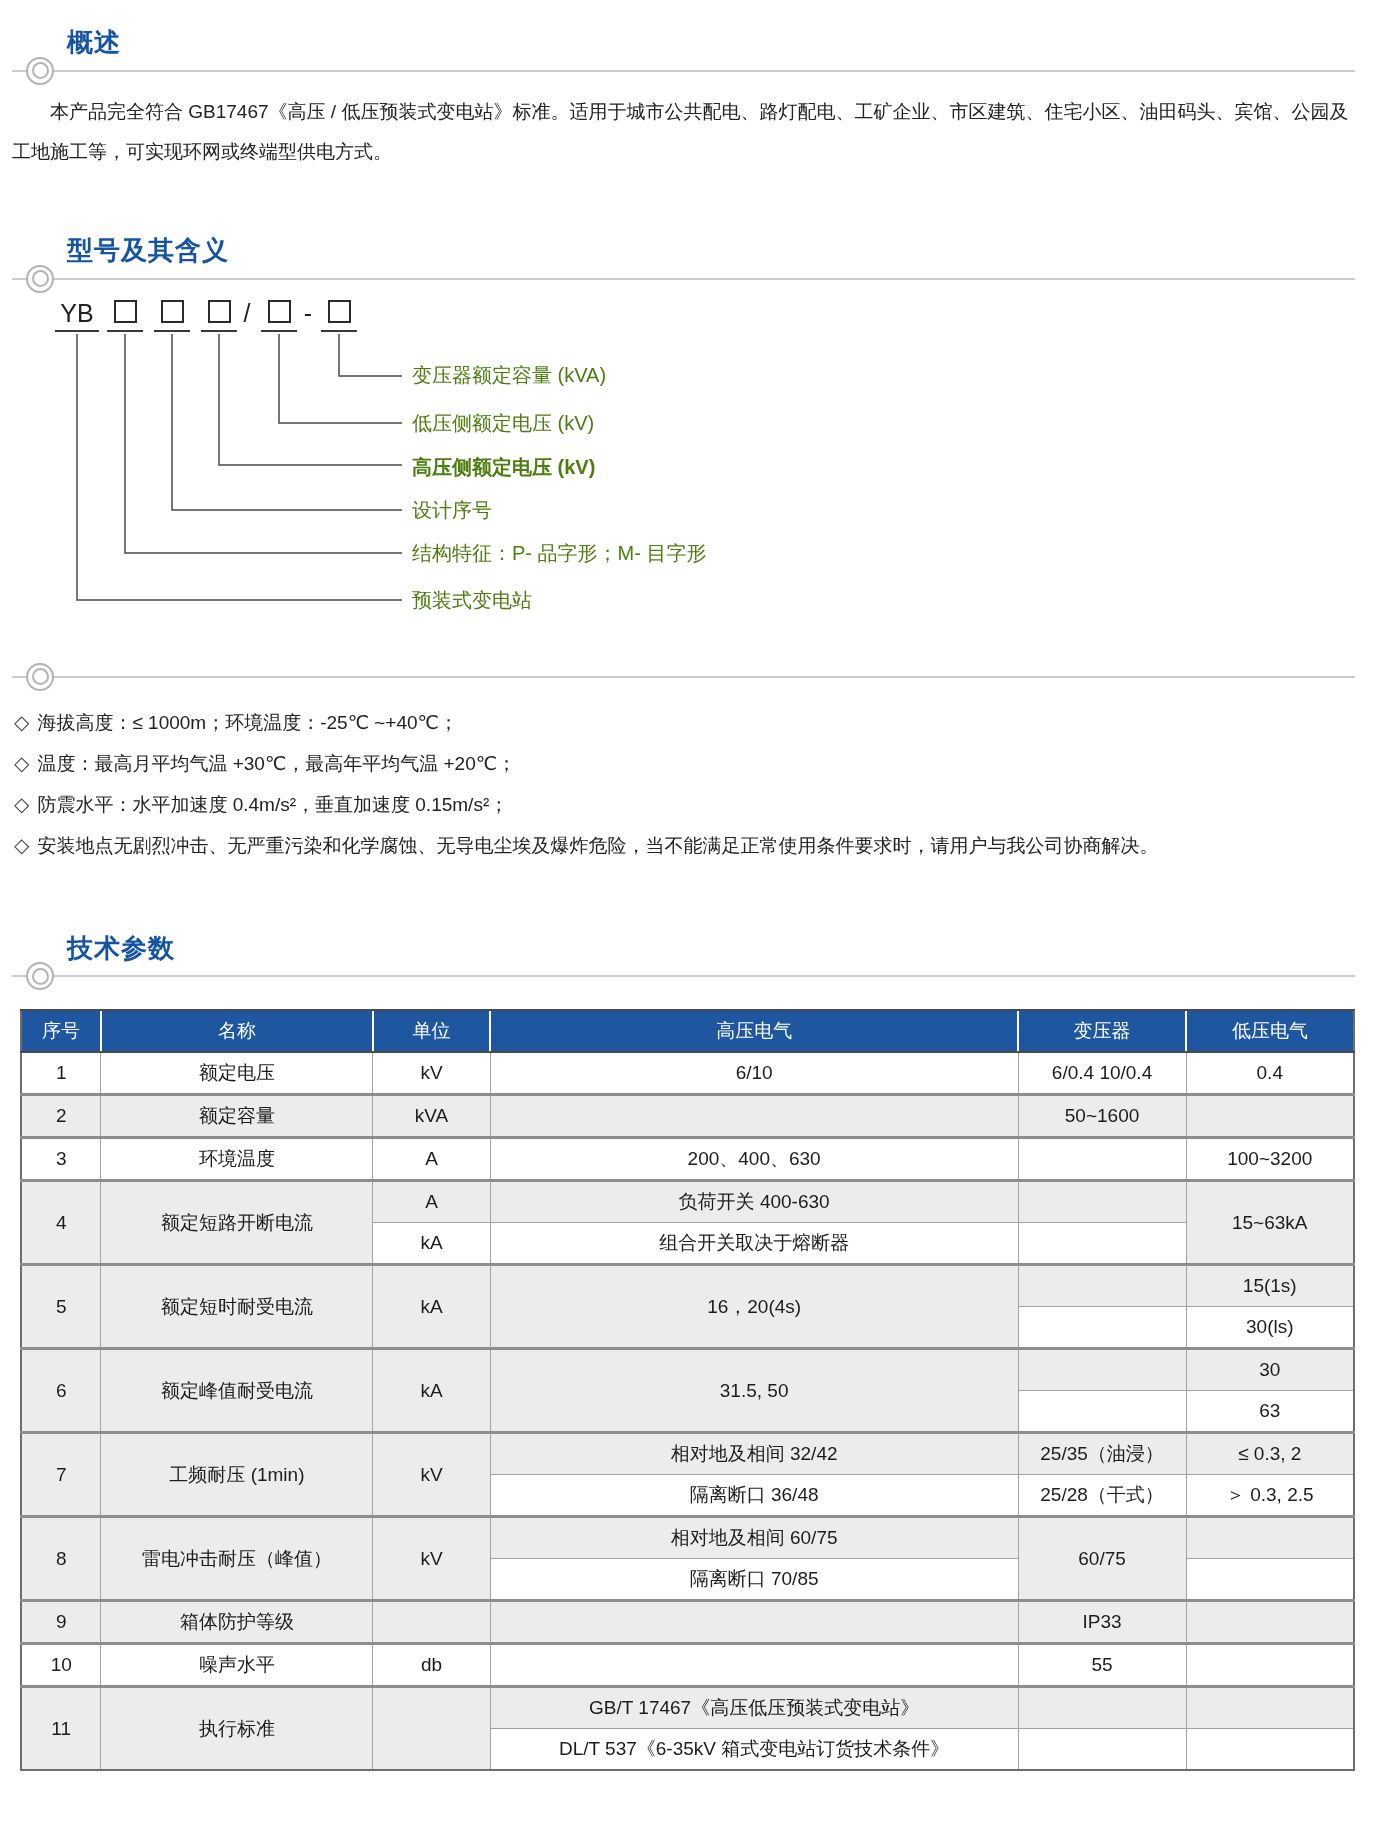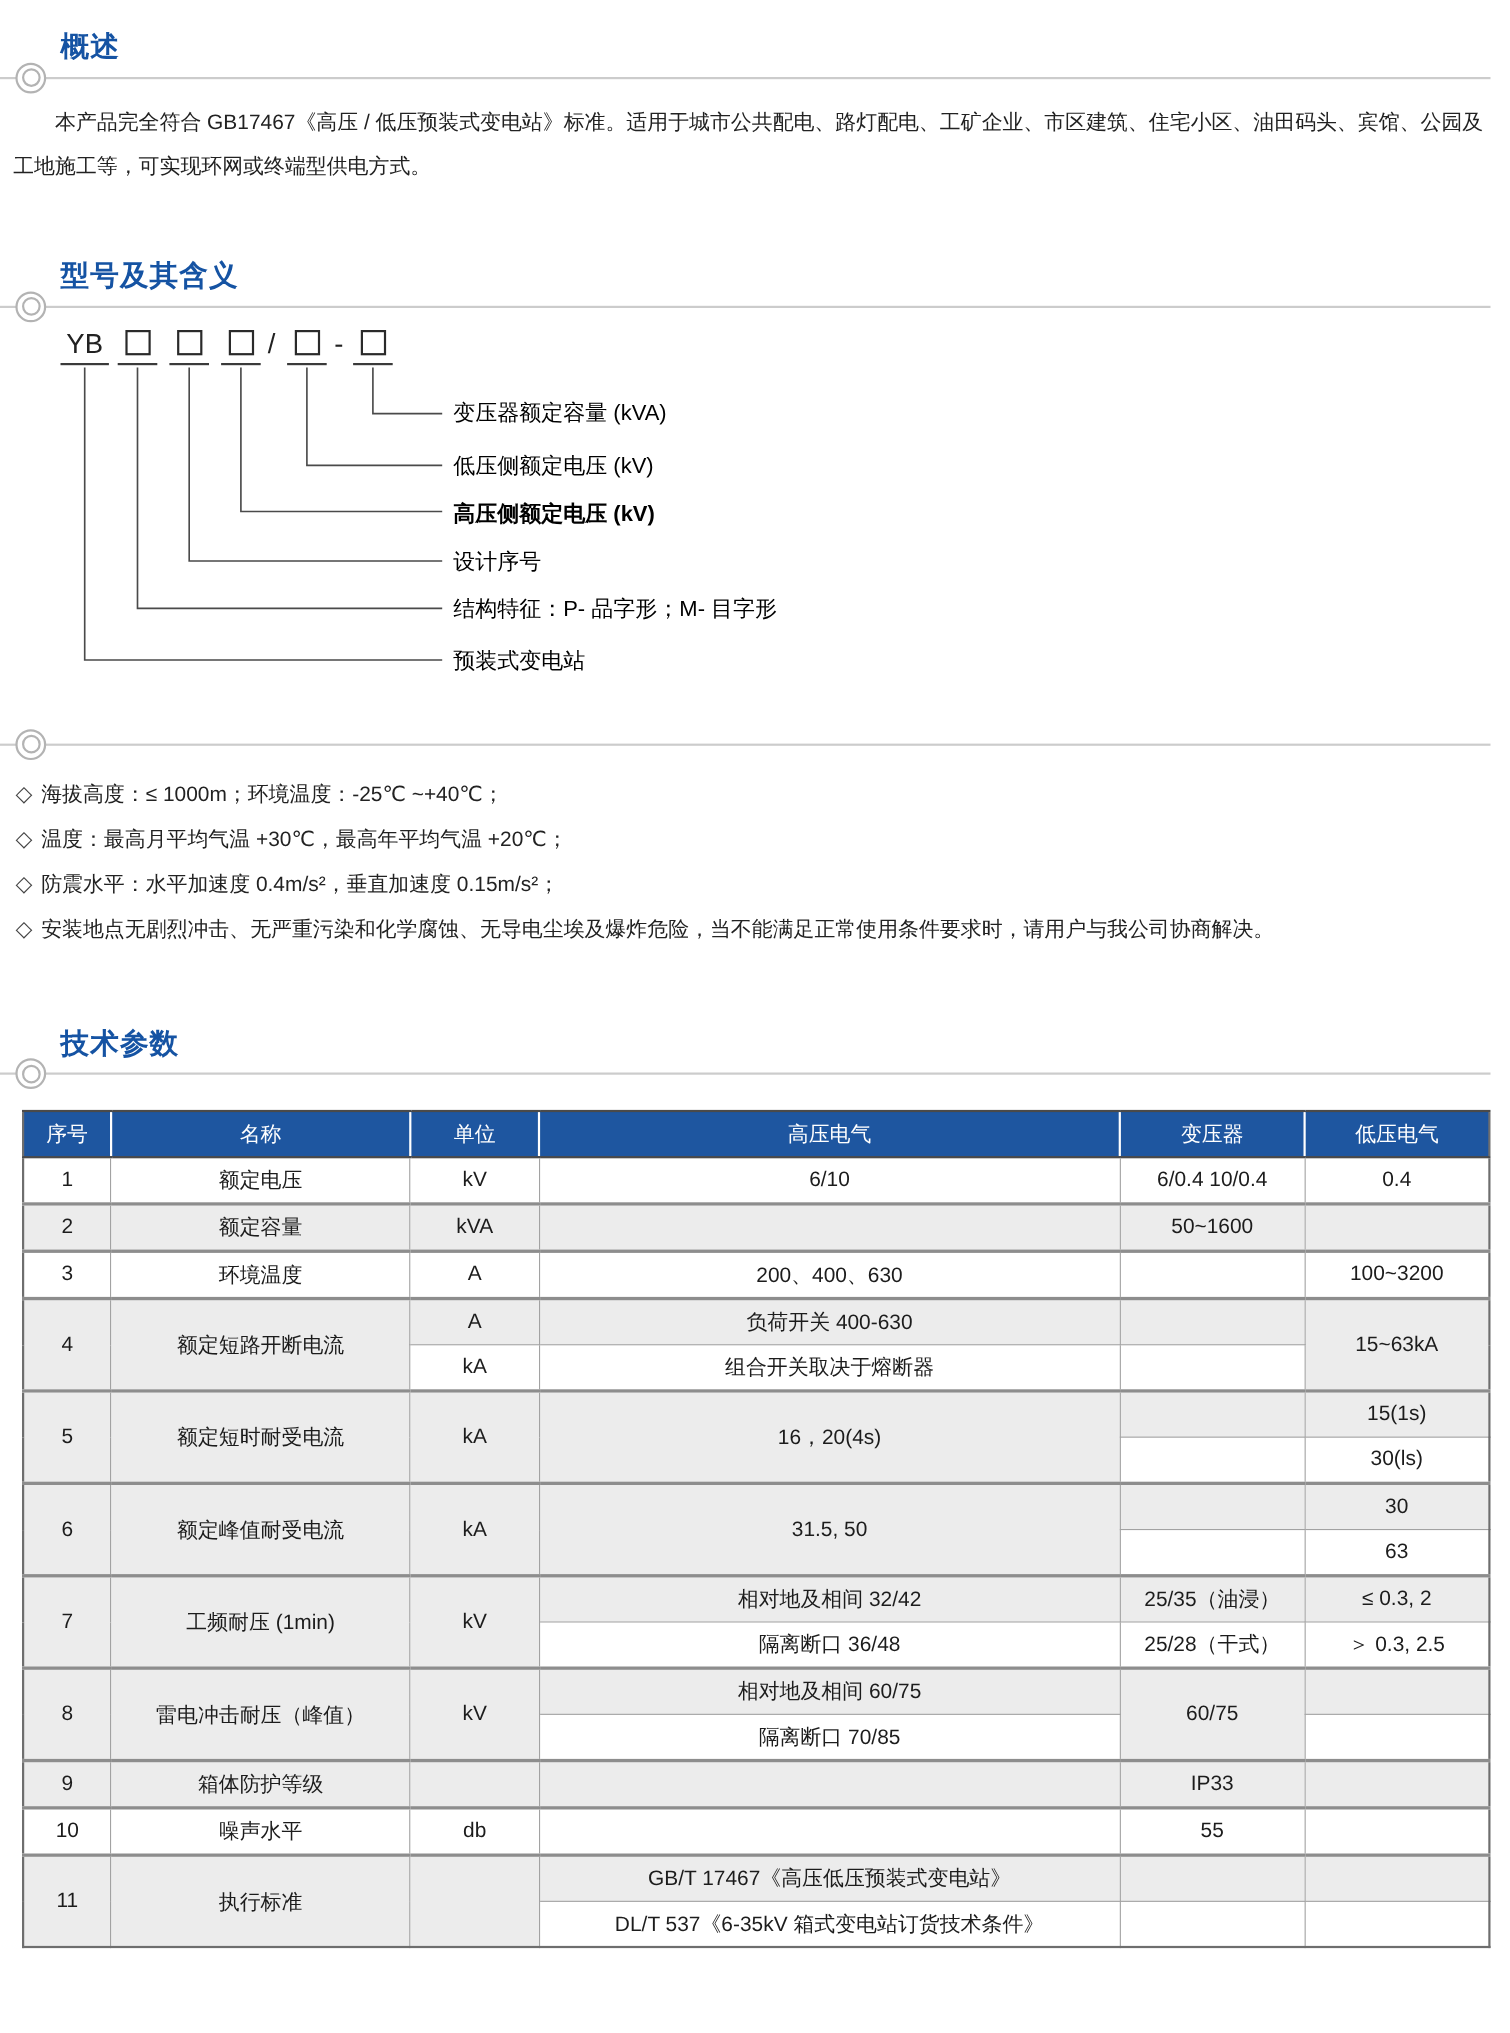--- a/index.html
+++ b/index.html
@@ -4,21 +4,21 @@
 <style>
   html,body { margin:0; padding:0; background:#ffffff; }
   body {
     width:1373px; height:1848px;
     font-family:"Liberation Sans","DejaVu Sans",sans-serif;
     color:#1c1c1c; position:relative; overflow:hidden;
   }
   .page { padding-top:26px; }
 
   
-  .section { position:relative; }
+  .section { position:relative;padding-left:12px; }
   .sec-title {
     margin:0 0 0 55px; font-size:26px; font-weight:bold;
     color:#1553A3; letter-spacing:1px; line-height:1.3;
   }
   .sec-rule { position:relative; height:2px; background:#cccccc; margin:10px 18px 0 0; }
   .ring {
     position:absolute; left:14px; top:-13px; width:24px; height:24px;
     border:2px solid #b3b3b3; border-radius:50%; background:#fff;
     display:flex; align-items:center; justify-content:center;
   }
@@ -29,21 +29,21 @@
     margin:20px 14px 0 12px; font-size:19px; line-height:40px;
     text-indent:2em; color:#222;
   }
 
   
   .diagram { position:relative; height:330px; margin-top:18px; }
   .sym { position:absolute; top:0; height:32px; display:flex; align-items:center;
          justify-content:center; font-size:25px; color:#222; }
   .sym.u { border-bottom:2px solid #3a3a3a; }
   .boxglyph { width:19px; height:19px; border:2px solid #2a2a2a; margin-top:-4px; }
-  .dlabel { position:absolute; left:412px; font-size:20px; color:#000000; white-space:nowrap; }
+  .dlabel { position:absolute; left:412px; font-size:20px; color:#4d7c0f; white-space:nowrap; }
   .dsvg { position:absolute; left:0; top:0; }
 
   
   .cond { margin:24px 14px 0 14px; }
   .cond-item { font-size:19px; line-height:40px; color:#222; white-space:nowrap; }
   .cond-item .dia { margin-right:8px; color:#444; font-size:20px; }
 
   
   .ttable {
     border-collapse:collapse; table-layout:fixed;

